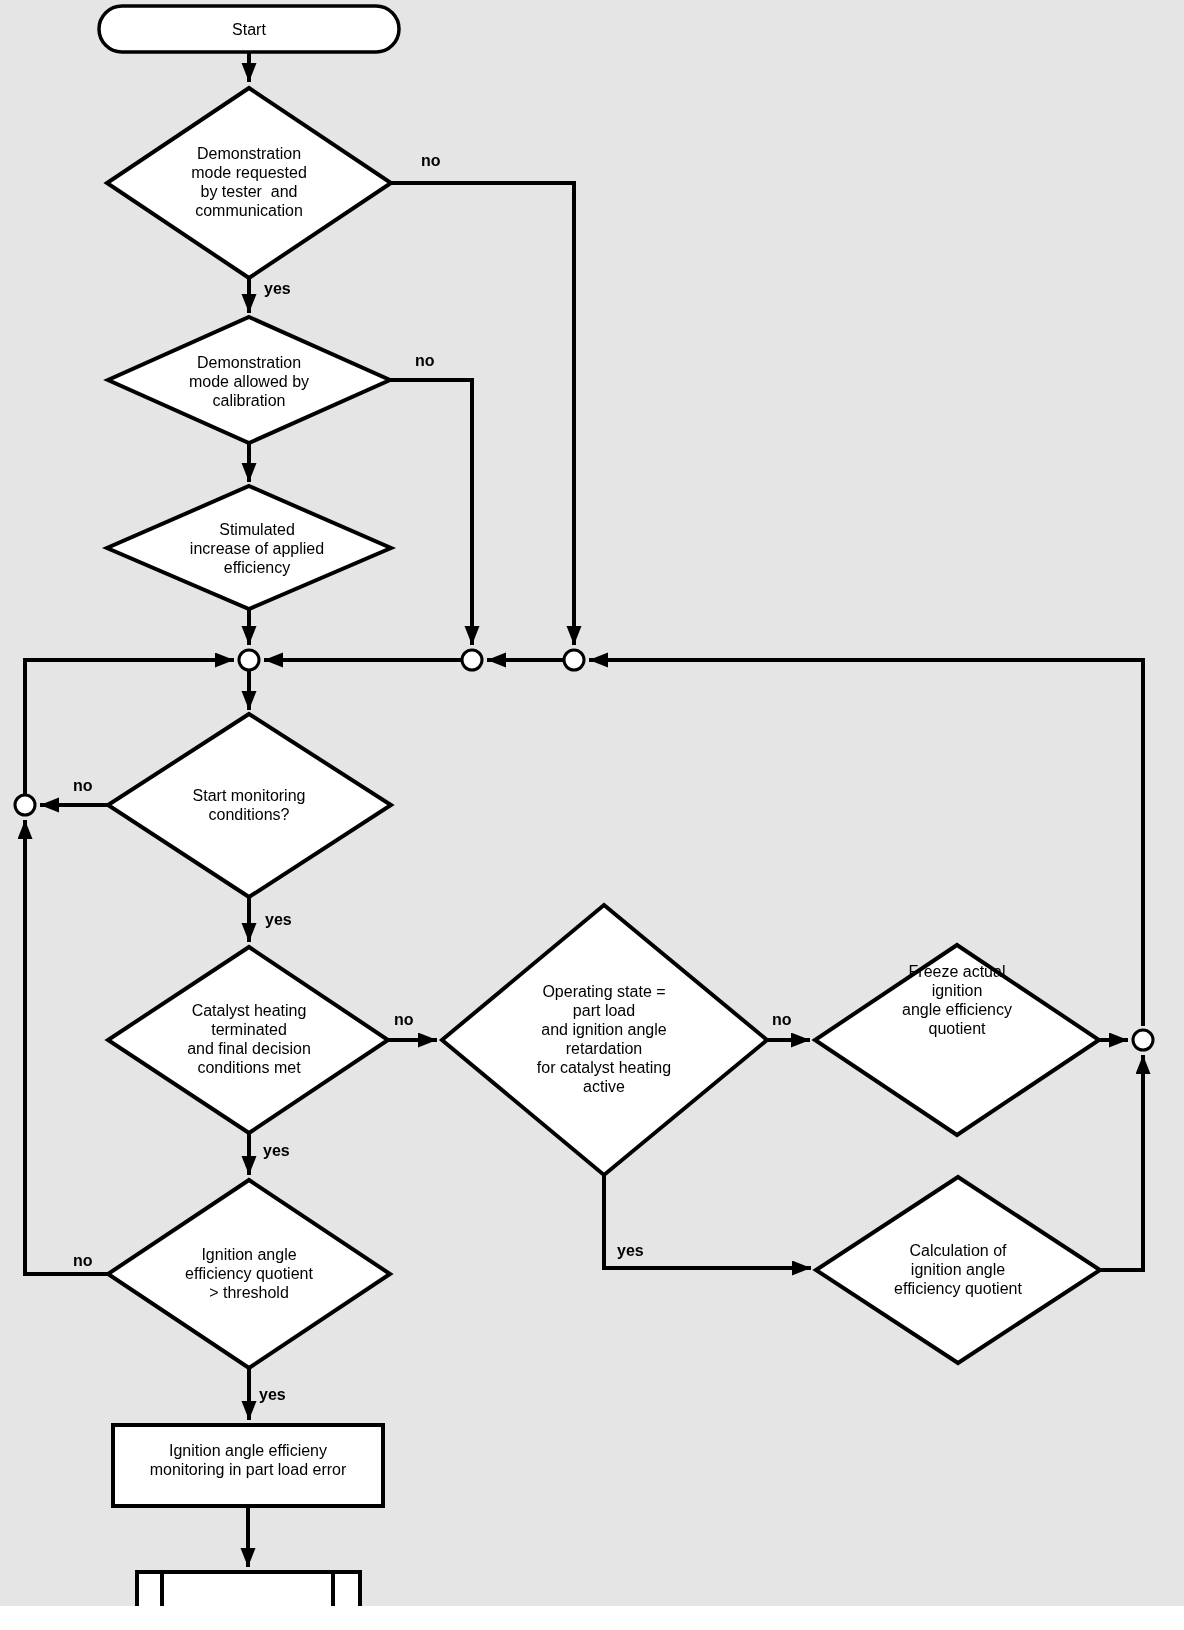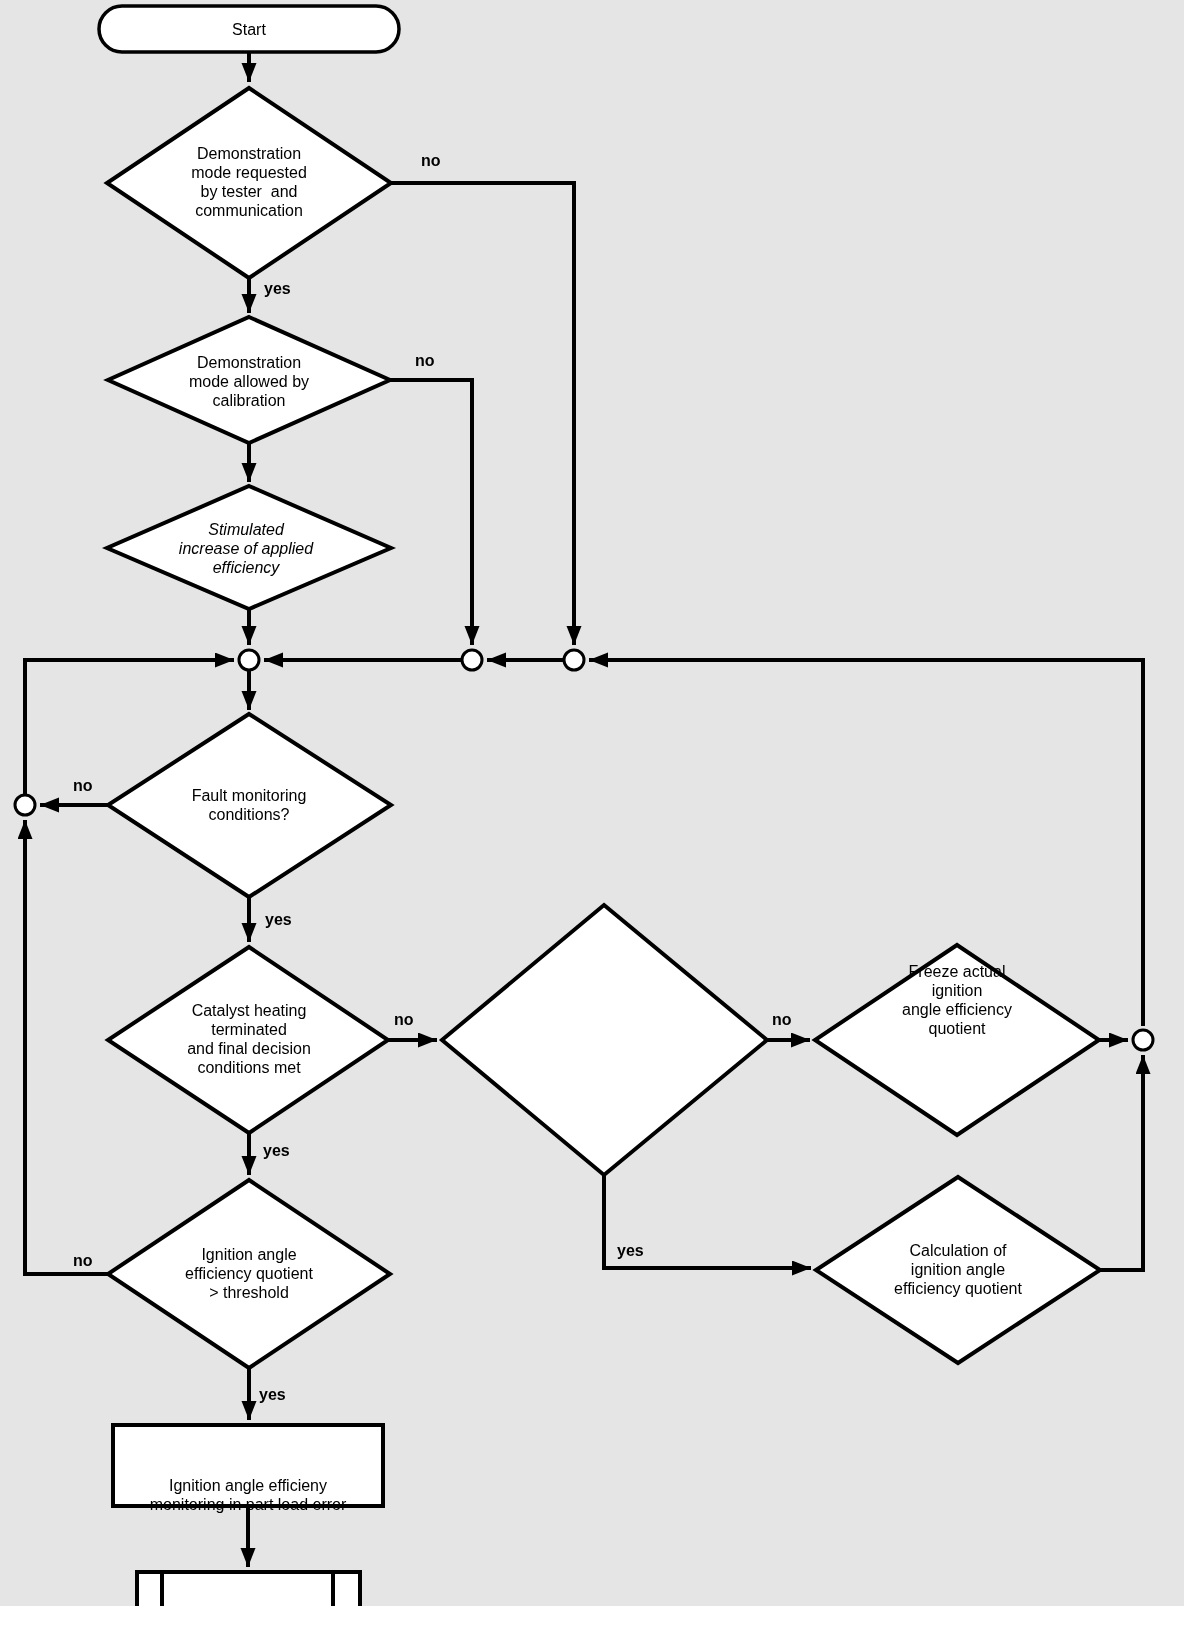--- a/index.html
+++ b/index.html
@@ -95,40 +95,46 @@
   </svg>
 
   <div class="node-label" style="left:249px;top:29px;">Start</div>
   <div class="node-label" style="left:249px;top:182px;">Demonstration
 mode requested
 by tester  and
 communication</div>
   <div class="node-label" style="left:249px;top:381px;">Demonstration
 mode allowed by
 calibration</div>
-  <div class="node-label" style="left:246px;top:548px;font-style:italic;">Stimulated
+  <div class="node-label" style="left:257px;top:548px;">Stimulated
 increase of applied
 efficiency</div>
-  <div class="node-label" style="left:249px;top:805px;">Fault monitoring
+  <div class="node-label" style="left:249px;top:805px;">Start monitoring
 conditions?</div>
   <div class="node-label" style="left:249px;top:1039px;">Catalyst heating
 terminated
 and final decision
 conditions met</div>
+  <div class="node-label" style="left:604px;top:1039px;">Operating state =
+part load
+and ignition angle
+retardation
+for catalyst heating
+active</div>
   <div class="node-label" style="left:957px;top:1000px;">Freeze actual
 ignition
 angle efficiency
 quotient</div>
   <div class="node-label" style="left:958px;top:1269px;">Calculation of
 ignition angle
 efficiency quotient</div>
   <div class="node-label" style="left:249px;top:1273px;">Ignition angle
 efficiency quotient
 &gt; threshold</div>
-  <div class="node-label" style="left:248px;top:1460px;margin-top:35px;">Ignition angle efficieny
+  <div class="node-label" style="left:248px;top:1460px;">Ignition angle efficieny
 monitoring in part load error</div>
   <div class="node-label" style="left:248px;top:1591px;margin-top:29px;">Fault Processing</div>
 
   <div class="edge-label" style="left:421px;top:152px;">no</div>
   <div class="edge-label" style="left:264px;top:280px;">yes</div>
   <div class="edge-label" style="left:415px;top:352px;">no</div>
   <div class="edge-label" style="left:73px;top:777px;">no</div>
   <div class="edge-label" style="left:265px;top:911px;">yes</div>
   <div class="edge-label" style="left:394px;top:1011px;">no</div>
   <div class="edge-label" style="left:263px;top:1142px;">yes</div>

